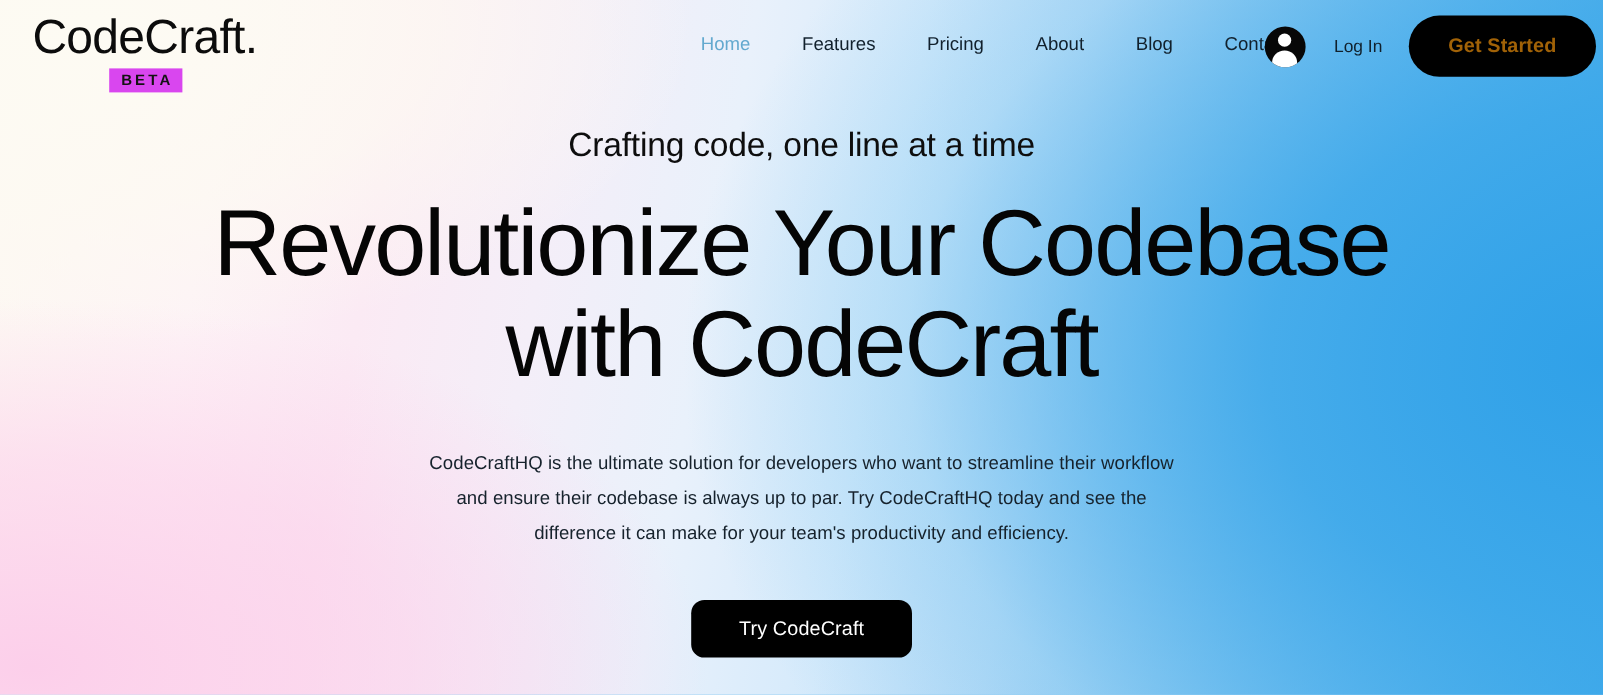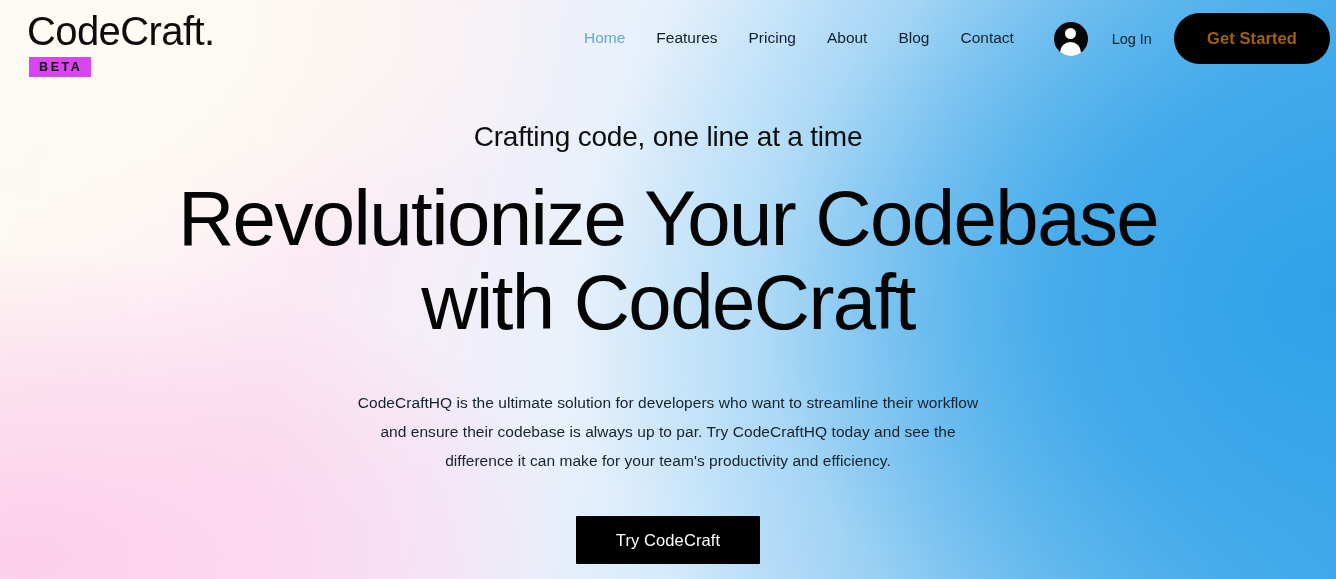--- a/index.html
+++ b/index.html
@@ -1,15 +1,15 @@
 <!DOCTYPE html>
 <html><head>
 <meta charset="utf-8">
 <style>
-  * { box-sizing: border-box; margin: 0; padding: 0; }
+  * { box-sizing: border-box; margin: 0; padding: 0; text-align: center; }
 
   html, body {
     width: 1336px;
     height: 579px;
     overflow: hidden;
   }
 
   body {
     font-family: "Liberation Sans", sans-serif;
     position: relative;
@@ -81,21 +81,21 @@
     padding: 3px 8px 3px 10px;
     line-height: 14px;
   }
 
   .main-nav {
     position: absolute;
     left: 584px;
     top: 28px;
     display: flex;
     align-items: center;
-    gap: 31px;
+    gap: 43px;
     white-space: nowrap;
   }
 
   .nav-link {
     font-size: 15.5px;
     color: #11202c;
     text-decoration: none;
     line-height: 20px;
     cursor: pointer;
   }
@@ -174,21 +174,21 @@
     width: 1336px;
     text-align: center;
   }
 
   .hero-eyebrow {
     font-size: 28px;
     font-weight: 400;
     color: #0e0e0e;
     line-height: 34px;
     letter-spacing: -0.2px;
-    margin-top: 42px;
+    margin-top: 26px;
   }
 
   .hero-title {
     font-size: 78px;
     font-weight: 400;
     color: #050505;
     line-height: 84px;
     letter-spacing: -1.6px;
     margin-top: 22px;
   }
@@ -206,21 +206,21 @@
   .hero-cta-wrap {
     margin-top: 41px;
   }
 
   .cta-hero-btn {
     background: #000000;
     color: #ffffff;
     font-size: 16.5px;
     font-weight: 500;
     border: none;
-    border-radius: 1px;
+    border-radius: 11px;
     height: 48px;
     padding: 0 40px;
     cursor: pointer;
     font-family: "Liberation Sans", sans-serif;
     letter-spacing: 0.1px;
     white-space: nowrap;
   }
 </style>
 </head>
 <body>

